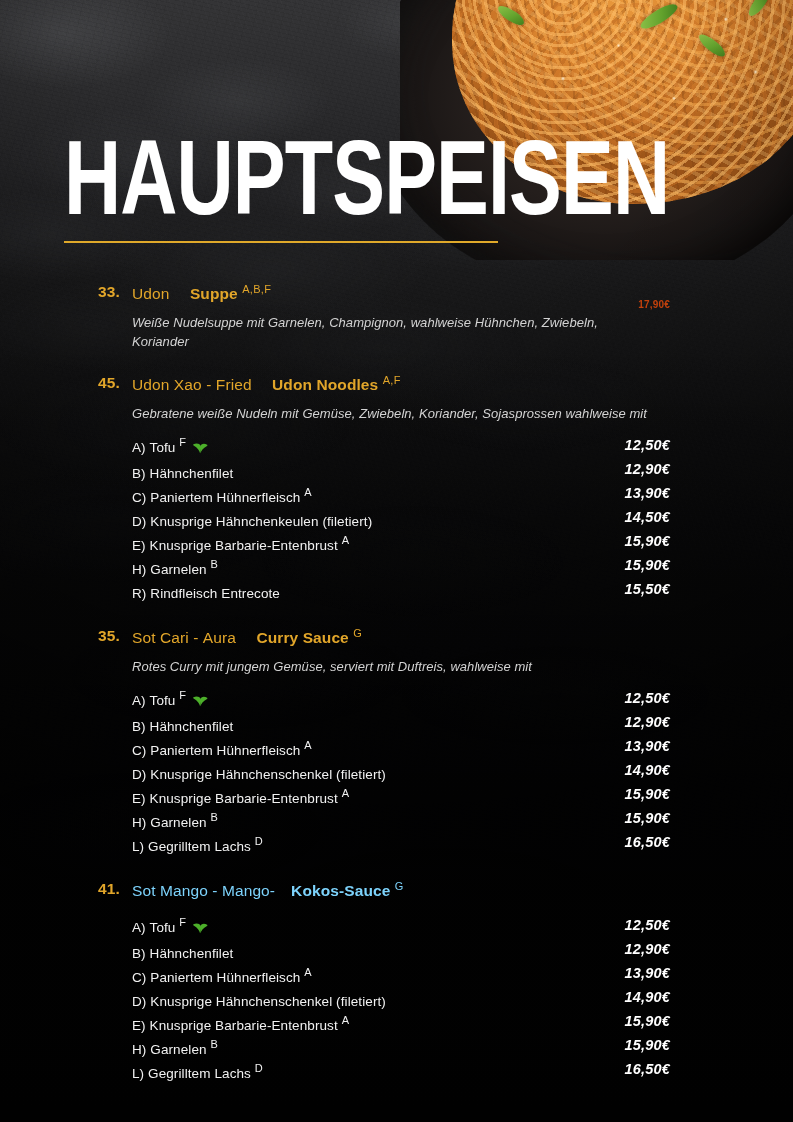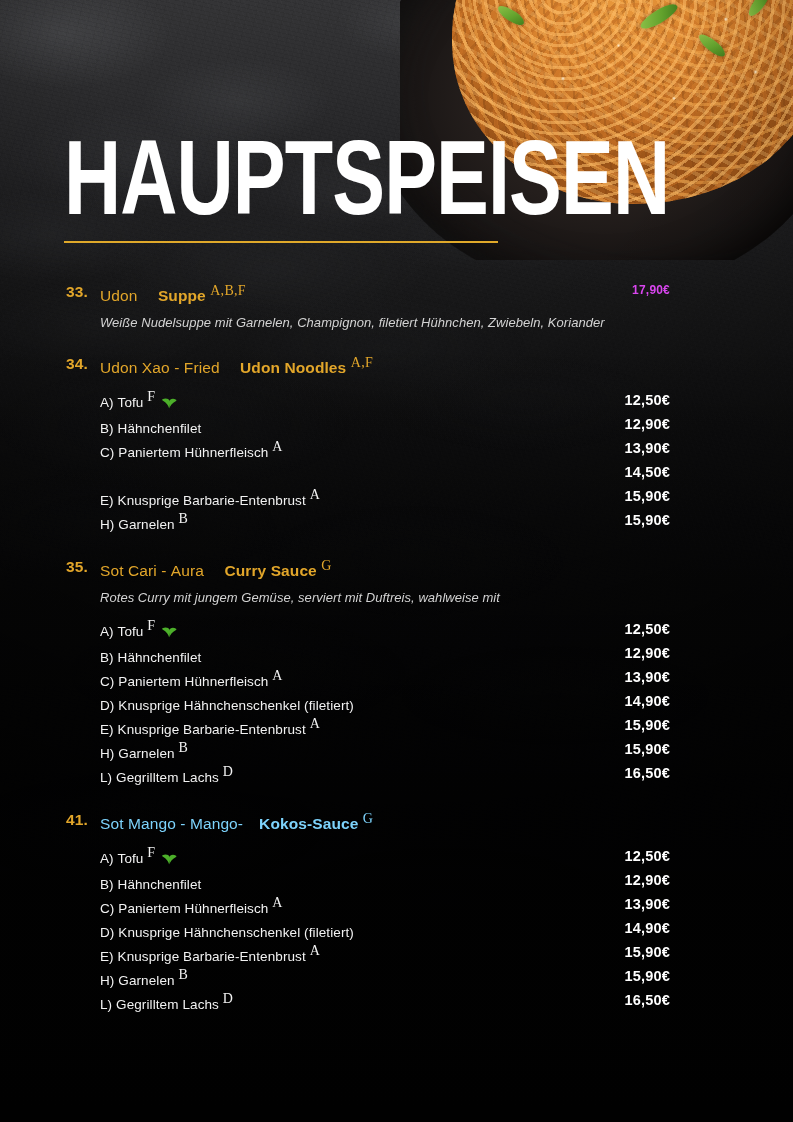--- a/index.html
+++ b/index.html
@@ -165,21 +165,21 @@
     white-space:nowrap;
   }
   #title-rule {
     margin-top:26px;
     width:434px; height:2px;
     background:#e0a92a;
   }
 
   
   #menu { position:absolute; left:0; top:283px; width:793px; }
-  .item { margin-bottom:0; }
+  .item { margin-bottom:0;padding-left:32px; }
 
   .item-head {
     position:relative;
     display:flex; align-items:baseline;
     padding-left:66px; padding-right:123px;
     min-height:24px;
   }
   .item-num {
     position:absolute; left:66px; top:0;
     width:34px;
@@ -190,30 +190,29 @@
   .item-name {
     margin-left:34px;
     color:#e2a62a;
     font-size:15.5px;
     font-weight:400;
     letter-spacing:.1px;
     white-space:nowrap;
   }
   .item-name b { font-weight:700;margin-left:16px; }
   .sup {
-    font-size:14px;
+    font-size:11px;
     vertical-align:super;
     letter-spacing:.3px;
     font-weight:400;
-    font-family:Liberation Serif, serif;
   }
   .item-price-main {
-    position:absolute; right:123px; top:0;
-    color:#d946ef;
-    font-size:12px; font-weight:700;
+    position:absolute; right:123px; top:16px;
+    color:#c2410c;
+    font-size:10px; font-weight:700;
     letter-spacing:.2px;
   }
 
   .item-desc {
     margin:7px 0 0 100px;
     color:#d3d3d3;
     font-style:italic;
     font-size:13px;
     line-height:1.46;
     max-width:520px;
@@ -232,20 +231,21 @@
     font-size:13.5px;
     letter-spacing:.1px;
     white-space:nowrap;
   }
   .opt-price {
     position:absolute; right:123px; top:50%;
     transform:translateY(-50%);
     color:#ffffff;
     font-size:14.5px; font-weight:700;
     letter-spacing:.2px;
+    font-style:italic;
   }
   .leaf-icon {
     display:inline-block;
     margin-left:7px;
     vertical-align:-2px;
   }
 </style>
 </head>
 <body>
 
@@ -274,54 +274,60 @@
     <div id="title-rule" style="background: rgb(224, 169, 42);"></div>
   </div>
 
   <div id="menu">
       <div class="item">
         <div class="item-head">
           <span class="item-num" style="color: rgb(226, 166, 42);">33.</span>
           <span class="item-name" style="color: rgb(226, 166, 42);">Udon&nbsp;<b>Suppe</b>&nbsp;<span class="sup">A,B,F</span></span>
           <span class="item-price-main">17,90€</span>
         </div>
-        <div class="item-desc">Weiße Nudelsuppe mit Garnelen, Champignon, filetiert Hühnchen, Zwiebeln, Koriander</div>
+        <div class="item-desc">Weiße Nudelsuppe mit Garnelen, Champignon, wahlweise Hühnchen, Zwiebeln, Koriander</div>
       </div>
       <div style="height: 22px;"></div>
       <div class="item">
         <div class="item-head">
-          <span class="item-num" style="color: rgb(226, 166, 42);">34.</span>
+          <span class="item-num" style="color: rgb(226, 166, 42);">45.</span>
           <span class="item-name" style="color: rgb(226, 166, 42);">Udon&nbsp;Xao&nbsp;-&nbsp;Fried&nbsp;<b>Udon&nbsp;Noodles</b>&nbsp;<span class="sup">A,F</span></span>
         </div>
+        <div class="item-desc">Gebratene weiße Nudeln mit Gemüse, Zwiebeln, Koriander, Sojasprossen wahlweise mit</div>
         <div class="opts">
           <div class="opt">
             <span class="opt-label">A)&nbsp;Tofu&nbsp;<span class="sup">F</span><span class="leaf-icon"><svg width="15" height="11" viewBox="0 0 15 11">
                   <path d="M7.1 10.2C6.4 7.4 4.6 5.0 0.6 2.5 0.1 2.2 0.0 1.6 0.5 1.3 2.4 0.2 4.6 0.1 6.1 1.1c1.6 1.0 2.1 3.1 1.3 5.3z" fill="#4caf2a"></path>
                   <path d="M7.4 10.3C8.1 7.6 10.0 5.2 14.0 2.9c.5-.3.6-.9.1-1.2C12.2.5 10.0.4 8.5 1.4 6.9 2.4 6.4 4.5 7.2 6.7z" fill="#4caf2a"></path>
                 </svg></span></span>
             <span class="opt-price">12,50€</span>
           </div>
           <div class="opt">
             <span class="opt-label">B)&nbsp;Hähnchenfilet</span>
             <span class="opt-price">12,90€</span>
           </div>
           <div class="opt">
             <span class="opt-label">C)&nbsp;Paniertem&nbsp;Hühnerfleisch&nbsp;<span class="sup">A</span></span>
             <span class="opt-price">13,90€</span>
           </div>
           <div class="opt">
+            <span class="opt-label">D)&nbsp;Knusprige&nbsp;Hähnchenkeulen&nbsp;(filetiert)</span>
             <span class="opt-price">14,50€</span>
           </div>
           <div class="opt">
             <span class="opt-label">E)&nbsp;Knusprige&nbsp;Barbarie-Entenbrust&nbsp;<span class="sup">A</span></span>
             <span class="opt-price">15,90€</span>
           </div>
           <div class="opt">
             <span class="opt-label">H)&nbsp;Garnelen&nbsp;<span class="sup">B</span></span>
             <span class="opt-price">15,90€</span>
+          </div>
+          <div class="opt">
+            <span class="opt-label">R)&nbsp;Rindfleisch&nbsp;Entrecote</span>
+            <span class="opt-price">15,50€</span>
           </div>
         </div>
       </div>
       <div style="height: 26px;"></div>
       <div class="item">
         <div class="item-head">
           <span class="item-num" style="color: rgb(226, 166, 42);">35.</span>
           <span class="item-name" style="color: rgb(226, 166, 42);">Sot&nbsp;Cari&nbsp;-&nbsp;Aura&nbsp;<b>Curry&nbsp;Sauce</b>&nbsp;<span class="sup">G</span></span>
         </div>
         <div class="item-desc">Rotes Curry mit jungem Gemüse, serviert mit Duftreis, wahlweise mit</div>

